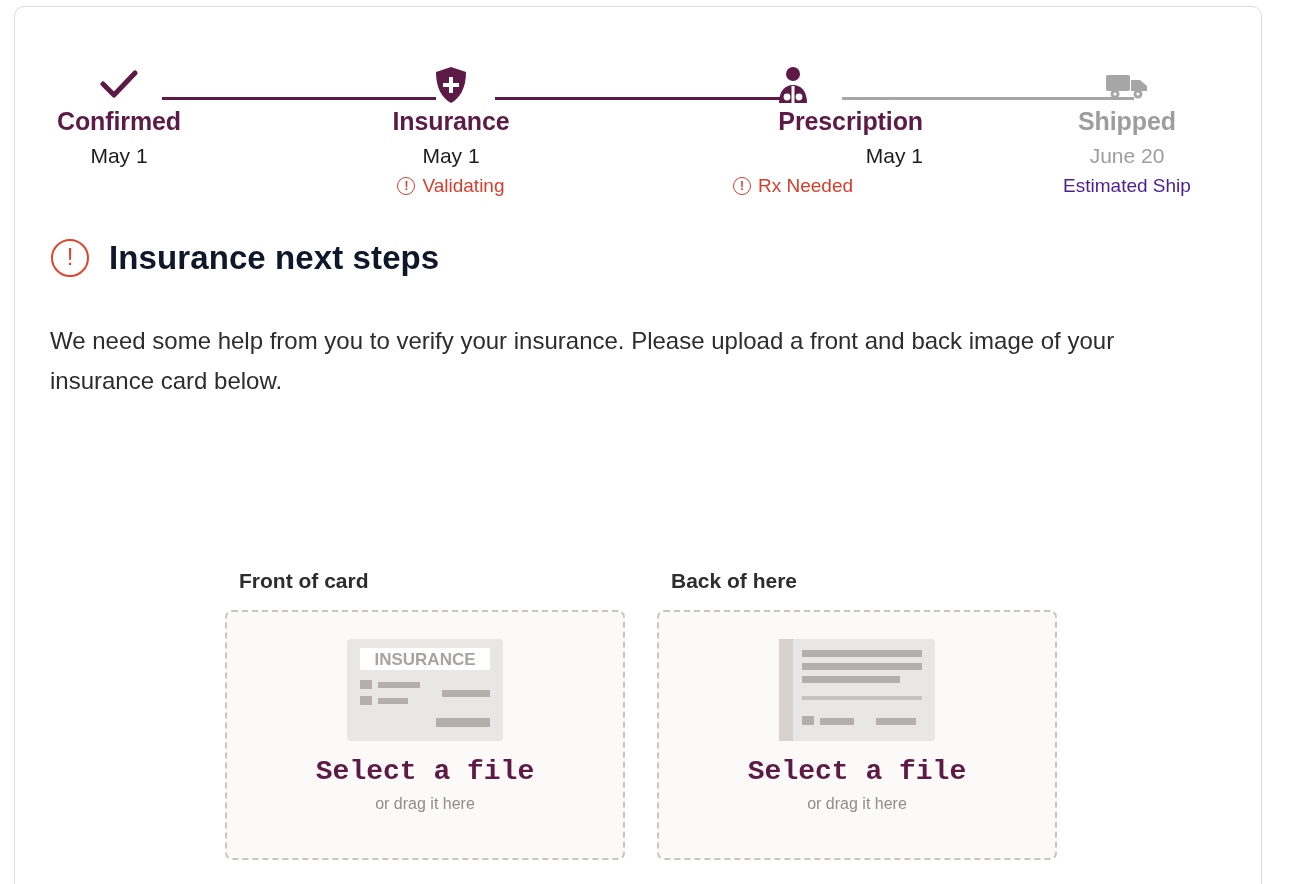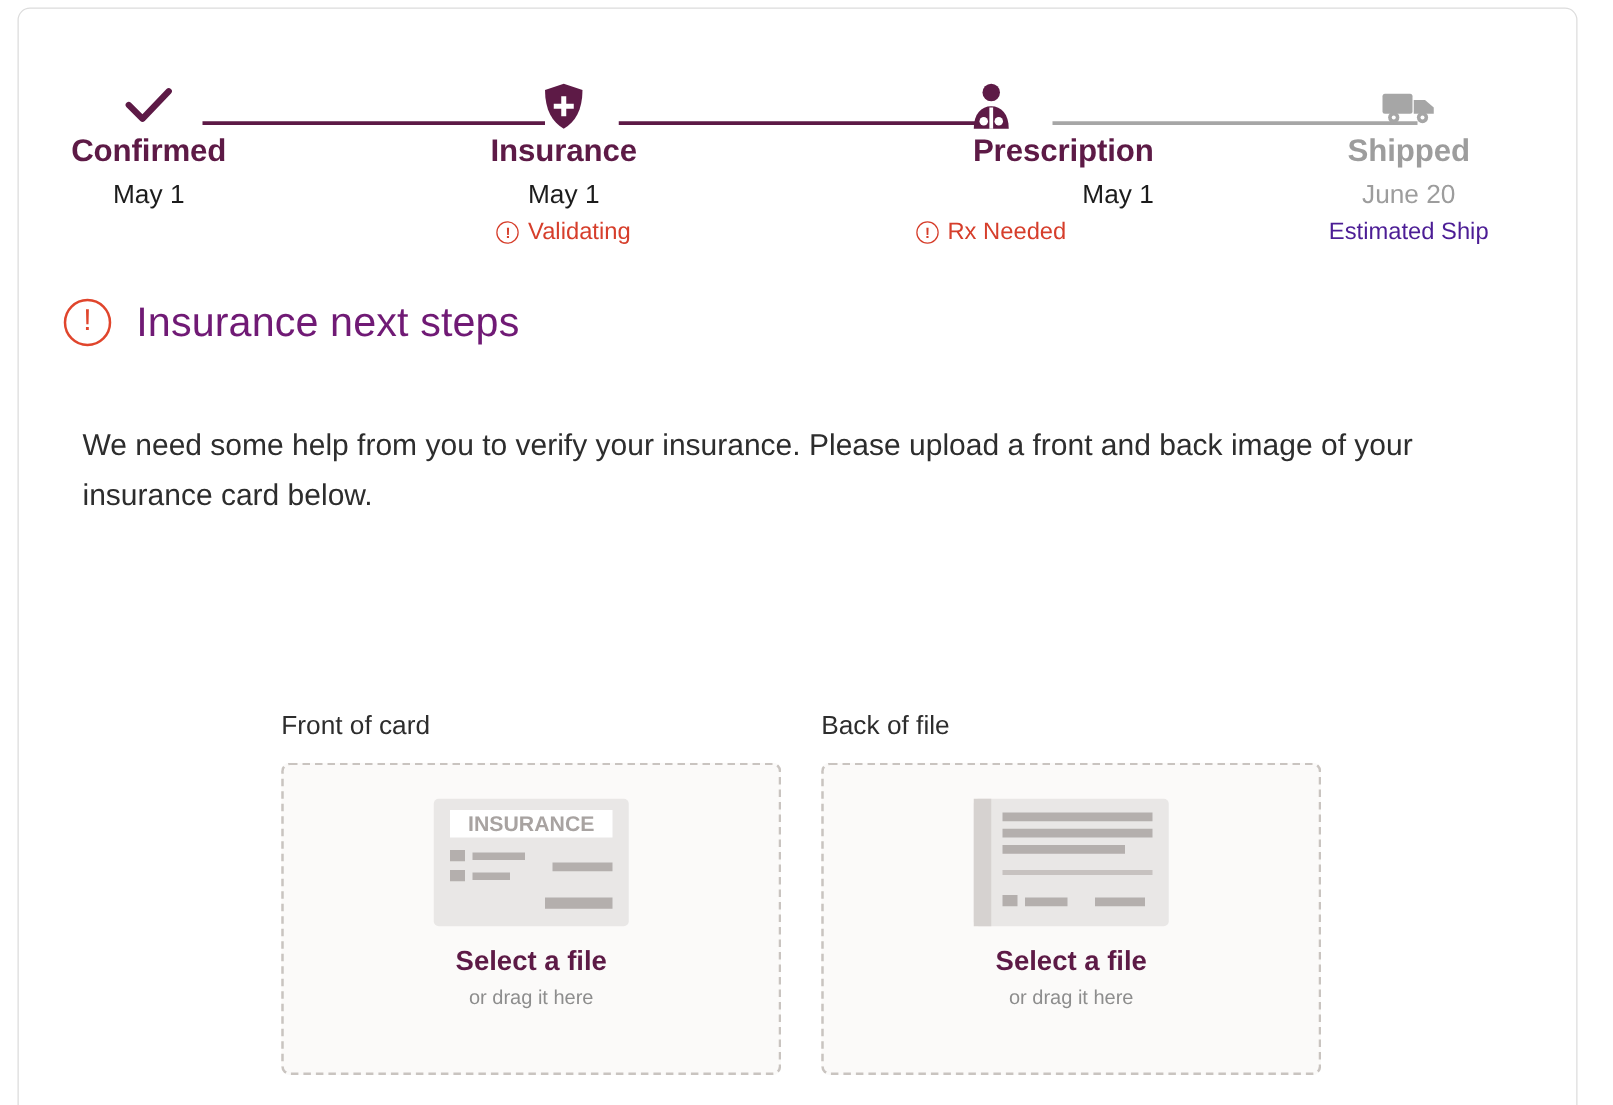--- a/index.html
+++ b/index.html
@@ -122,68 +122,70 @@
     align-items: center;
     justify-content: center;
     color: #e0452c;
     font-size: 24px;
     font-weight: normal;
     line-height: 1;
     padding-bottom: 2px;
   }
   .section-title {
     font-size: 33px;
-    color: #701a75;
-    font-weight: normal;
+    color: #0f172a;
+    font-weight: bold;
     letter-spacing: 0.1px;
   }
 
   .para {
     position: absolute;
     left: 35px;
     width: 1140px;
     font-size: 24px;
     line-height: 40px;
     color: #2d2d2d;
   }
-  .para-1 { top: 330px; margin-left: 16px; }
+  .para-1 { top: 314px; }
   .para-2 { top: 430px; }
 
   
   .uploads {
     position: absolute;
     left: 210px;
     top: 562px;
     display: flex;
     gap: 32px;
   }
   .upload-col { width: 400px; }
   .upload-label {
     font-size: 21px;
-    font-weight: normal;
+    font-weight: bold;
     color: #2d2d2d;
     margin-bottom: 17px;
+    margin-left: 14px;
   }
   .dropzone {
     width: 400px;
     height: 250px;
     border: 2px dashed #c9c4c0;
     border-radius: 7px;
     background: #fbfaf9;
     display: flex;
     flex-direction: column;
     align-items: center;
     justify-content: flex-start;
     padding-top: 26px;
   }
   .select-file {
-    font-size: 22px;
+    font-size: 28px;
     font-weight: bold;
     color: #5d1a46;
     margin-top: 14px;
+    font-family: Liberation Mono, monospace;
   }
   .drag-hint {
     font-size: 16px;
     color: #8d8d8d;
     margin-top: 8px;
   }
 
   
   .card-art { width: 158px; height: 104px; }
 </style>
@@ -283,21 +285,21 @@
             <rect x="32" y="60" width="30" height="6" fill="#b4afad"></rect>
             <rect x="96" y="52" width="48" height="7" fill="#b4afad"></rect>
             <rect x="90" y="80" width="54" height="9" fill="#b4afad"></rect>
           </svg>
           <div class="select-file">Select a file</div>
           <div class="drag-hint">or drag it here</div>
         </div>
       </div>
 
       <div class="upload-col">
-        <div class="upload-label">Back of file</div>
+        <div class="upload-label">Back of here</div>
         <div class="dropzone">
           <svg class="card-art" viewBox="0 0 158 104">
             <rect x="1" y="1" width="156" height="102" rx="4" fill="#e9e7e6"></rect>
             <rect x="1" y="1" width="14" height="102" fill="#d6d2d0"></rect>
             <rect x="24" y="12" width="120" height="7" fill="#b4afad"></rect>
             <rect x="24" y="25" width="120" height="7" fill="#b4afad"></rect>
             <rect x="24" y="38" width="98" height="7" fill="#b4afad"></rect>
             <rect x="24" y="58" width="120" height="4" fill="#c7c2c0"></rect>
             <rect x="24" y="78" width="12" height="9" fill="#b4afad"></rect>
             <rect x="42" y="80" width="34" height="7" fill="#b4afad"></rect>

